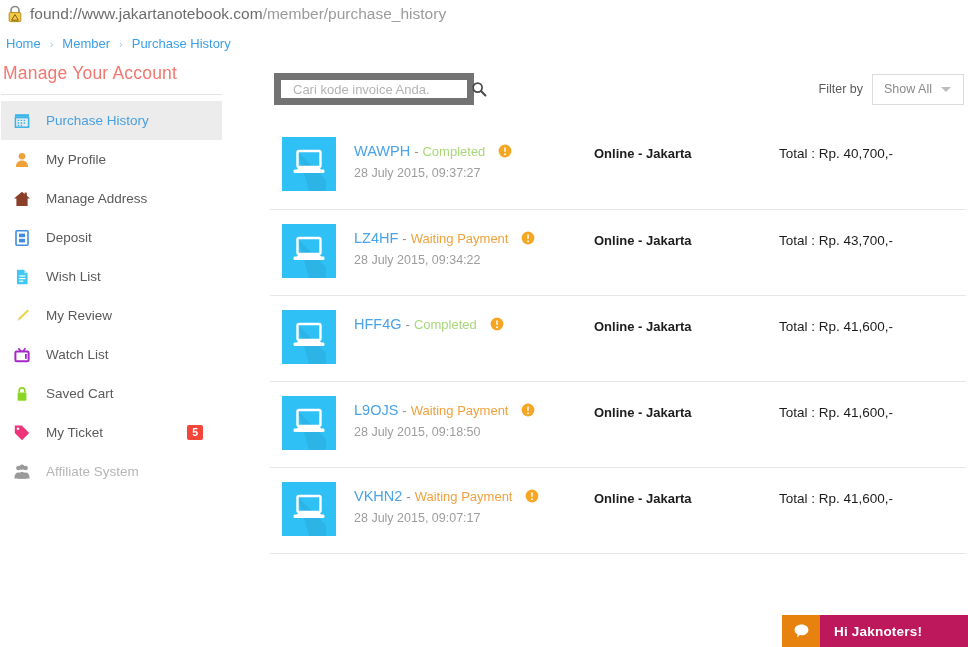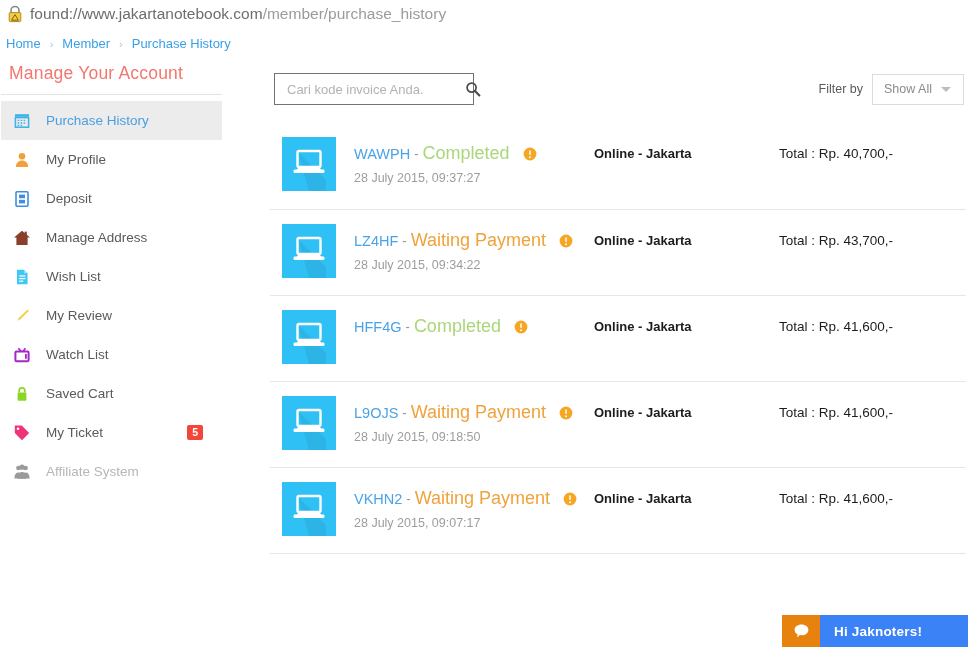--- a/index.html
+++ b/index.html
@@ -35,21 +35,21 @@
   .crumb-current { color: #3b9fe8; }
 
   
   .page { display: flex; align-items: flex-start; }
 
   
   .sidebar { width: 222px; flex: none; padding-left: 1px; }
   .account-title {
     font-size: 17.5px;
     color: #f2776f;
-    padding: 6px 0 10px 8px;
+    padding: 6px 0 10px 2px;
     font-weight: 400;
     letter-spacing: .2px;
   }
   .sidebar-divider { height: 1px; background: #e4e4e4; margin: 0 0 6px 0; }
   .nav-item {
     display: flex; align-items: center;
     height: 39px;
     padding-left: 11px;
     font-size: 13.5px;
     color: #5a5a5a;
@@ -81,21 +81,21 @@
   }
   .page-title .count { color: #f2707a; }
 
   .toolbar {
     display: flex; align-items: center; justify-content: space-between;
     padding: 16px 0 18px 10px;
   }
   .search-box {
     display: flex; align-items: center;
     width: 200px; height: 32px;
-    border: 1px solid #737373;
+    border: 7px solid #737373;
     background: #fff;
     padding: 0 8px 0 10px;
   }
   .search-input {
     border: none; outline: none; flex: 1;
     font-size: 13px; color: #9a9a9a;
     font-family: "Liberation Sans", sans-serif;
     background: transparent;
   }
   .search-input::placeholder { color: #b3b3b3; }
@@ -126,41 +126,41 @@
     width: 54px; height: 54px; flex: none;
     background: #2fc0f5;
     margin-left: 12px;
     position: relative; overflow: hidden;
   }
   .thumb svg { position: absolute; left: 0; top: 0; }
   .inv-info { margin-left: 18px; width: 240px; flex: none; padding-top: 6px; }
   .inv-line1 { display: flex; align-items: center; white-space: nowrap; }
   .inv-code { color: #4aa3e8; font-size: 14.5px; }
   .inv-dash { color: #8d8d8d; font-size: 13px; margin: 0 4px; }
-  .inv-status { font-size: 18px; }
+  .inv-status { font-size: 13px; }
   .status-completed { color: #a9d77a; }
   .status-waiting { color: #f0a23c; }
   .info-icon { width: 14px; height: 14px; margin-left: 13px; flex: none; cursor: pointer; }
   .inv-date { color: #9d9d9d; font-size: 12.5px; margin-top: 7px; }
   .inv-channel {
     width: 185px; flex: none;
     font-size: 13px; color: #1c1c1c; font-weight: bold;
     padding-top: 9px;
   }
   .inv-total {
     font-size: 13.5px; color: #1c1c1c;
     padding-top: 9px; white-space: nowrap;
   }
   .list-bottom-border { border-top: 1px solid #e6e6e6; margin-left: 6px; }
 
   
   .chat-widget {
     position: absolute; right: 0; bottom: 0;
     width: 186px; height: 32px;
-    background: #3b82f6;
+    background: #be185d;
     display: flex; align-items: center;
     cursor: pointer;
   }
   .chat-icon-box {
     width: 38px; height: 32px; flex: none;
     background: #e8820f;
     display: flex; align-items: center; justify-content: center;
   }
   .chat-label {
     color: #fff; font-size: 13.5px; font-weight: bold;
@@ -211,35 +211,35 @@
             <svg width="18" height="18" viewBox="0 0 18 18">
               <circle cx="9" cy="5.2" r="3.3" fill="#f0a13c"></circle>
               <path d="M2.8 16 C2.8 11.9 5.6 9.4 9 9.4 C12.4 9.4 15.2 11.9 15.2 16 Z" fill="#f0a13c"></path>
             </svg>
           </span>
           <span>My Profile</span>
         </div>
         <div class="nav-item">
           <span class="nav-icon">
             <svg width="18" height="18" viewBox="0 0 18 18">
+              <path d="M9 1.8 L17 8.6 H14.6 V16 H3.4 V8.6 H1 Z" fill="#8a3f2a"></path>
+              <rect x="11.6" y="2.6" width="2.2" height="3.4" fill="#8a3f2a"></rect>
+            </svg>
+          </span>
+          <span>Manage Address</span>
+        </div>
+        <div class="nav-item">
+          <span class="nav-icon">
+            <svg width="18" height="18" viewBox="0 0 18 18">
               <rect x="3" y="1.8" width="12" height="14.4" rx="1" fill="none" stroke="#3f8de0" stroke-width="1.6"></rect>
               <rect x="6" y="4.6" width="6" height="3.6" fill="#3f8de0"></rect>
               <rect x="6" y="9.8" width="6" height="3.6" fill="#3f8de0"></rect>
             </svg>
           </span>
           <span>Deposit</span>
-        </div>
-        <div class="nav-item">
-          <span class="nav-icon">
-            <svg width="18" height="18" viewBox="0 0 18 18">
-              <path d="M9 1.8 L17 8.6 H14.6 V16 H3.4 V8.6 H1 Z" fill="#8a3f2a"></path>
-              <rect x="11.6" y="2.6" width="2.2" height="3.4" fill="#8a3f2a"></rect>
-            </svg>
-          </span>
-          <span>Manage Address</span>
         </div>
         <div class="nav-item">
           <span class="nav-icon">
             <svg width="18" height="18" viewBox="0 0 18 18">
               <path d="M4 1.8 H11.2 L14.6 5.2 V16.2 H4 Z" fill="#3fc8f5"></path>
               <path d="M11.2 1.8 L14.6 5.2 H11.2 Z" fill="#ffffff" opacity=".55"></path>
               <line x1="6.2" y1="8" x2="12.4" y2="8" stroke="#ffffff" stroke-width="1.2"></line>
               <line x1="6.2" y1="10.6" x2="12.4" y2="10.6" stroke="#ffffff" stroke-width="1.2"></line>
               <line x1="6.2" y1="13.2" x2="10.2" y2="13.2" stroke="#ffffff" stroke-width="1.2"></line>
             </svg>

